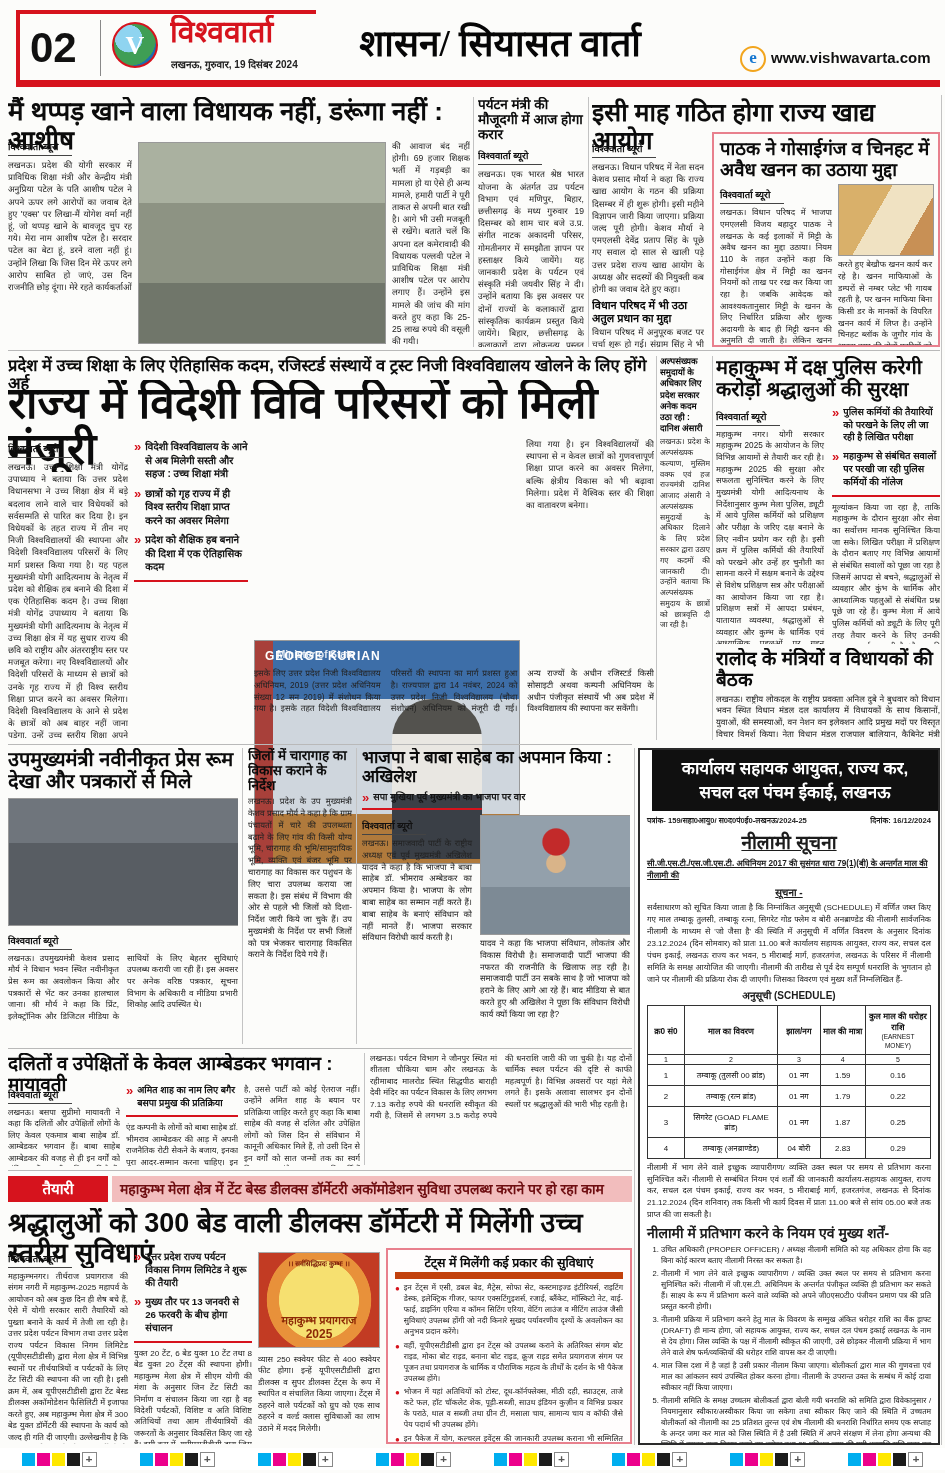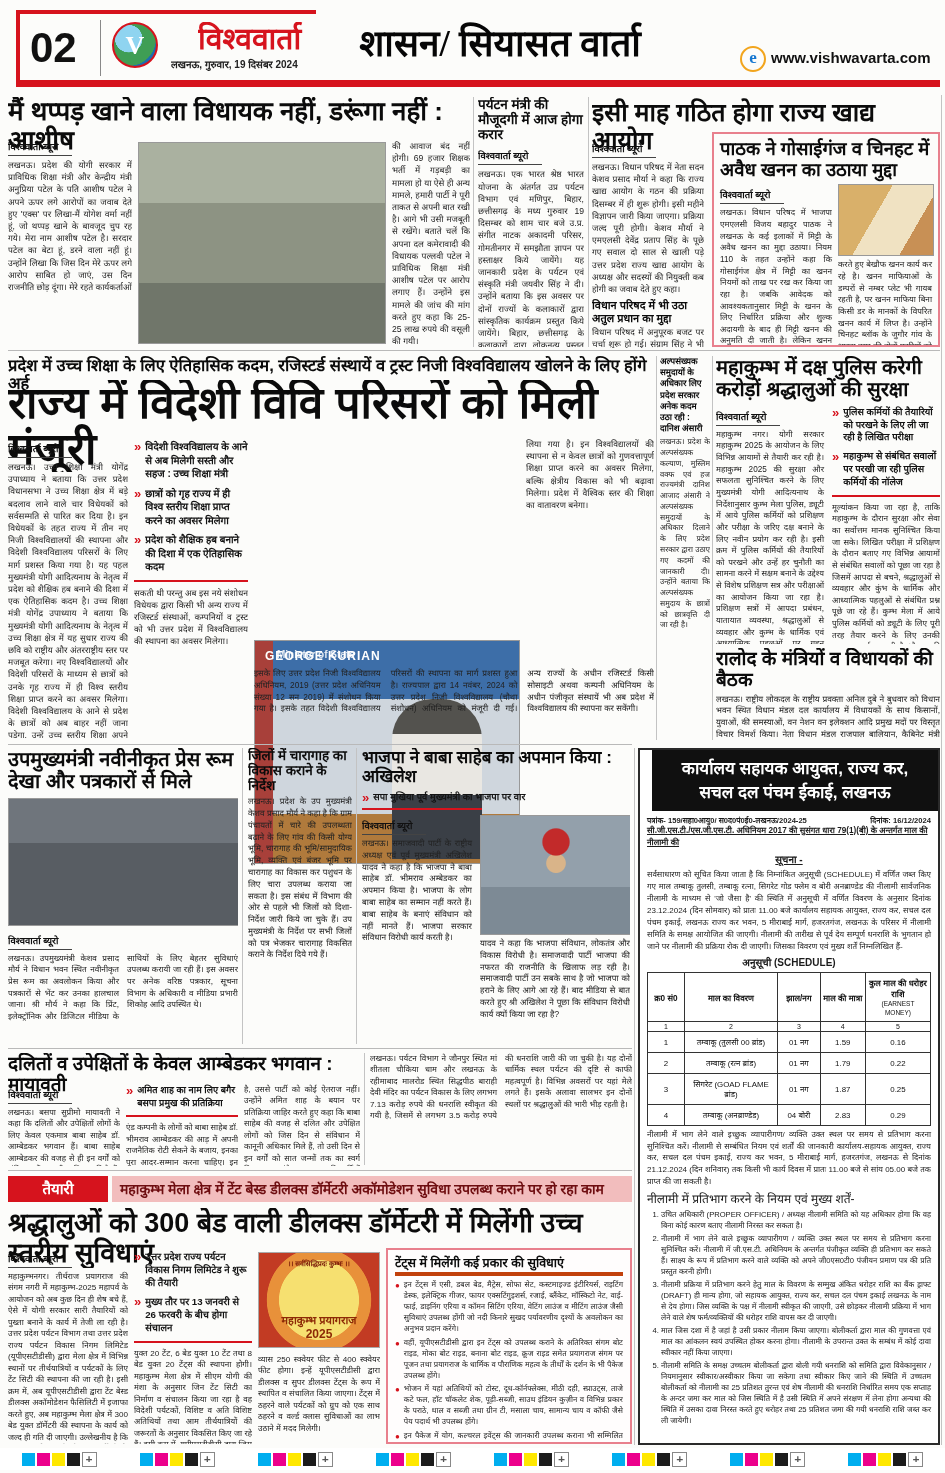--- a/index.html
+++ b/index.html
@@ -57,21 +57,21 @@
   <div class="abs" style="left:16px;top:10px;width:300px;height:72px;border-top:4px solid #d6131d;border-left:4px solid #d6131d;"></div>
   <div class="abs" style="left:16px;top:80px;width:924px;height:7px;background:#d6131d;"></div>
 
   <div class="abs" style="left:30px;top:22px;width:62px;font:bold 42px/52px 'Liberation Sans',sans-serif;color:#111;">02</div>
   <div class="abs" style="left:100px;top:20px;width:1px;height:56px;background:#888;"></div>
 
   <div class="abs" style="left:112px;top:22px;width:46px;height:46px;border-radius:50%;
               background:radial-gradient(circle at 35% 35%,#8fd4f0 0 35%,#3f9e55 36% 70%,#1c6fae 71% 100%);
               border:2px solid #d6131d;color:#fff;font:bold 26px/44px 'Liberation Serif',serif;text-align:center;">V</div>
 
-  <div class="abs" style="left:170px;top:22px;width:220px;font:bold 30px/34px 'Liberation Serif',serif;margin-left:28px;"><span class="mast-red">विश्ववार्ता</span></div>
+  <div class="abs" style="left:170px;top:15px;width:220px;font:bold 30px/34px 'Liberation Serif',serif;"><span class="mast-red">विश्ववार्ता</span></div>
   <div class="abs" style="left:171px;top:58px;width:250px;font:bold 10px/14px 'Liberation Sans',sans-serif;color:#222;">लखनऊ,   गुरुवार, 19 दिसंबर 2024</div>
 
   <div class="abs" style="left:300px;top:18px;width:400px;text-align:center;font:bold 37px/52px 'Liberation Serif',serif;color:#060606;">शासन/ सियासत वार्ता</div>
 
   <div class="abs" style="left:740px;top:46px;width:200px;font:bold 15px/24px 'Liberation Sans',sans-serif;color:#111;">
     <span class="ie">e</span><span>www.vishwavarta.com</span>
   </div>
 
   <div class="abs hl" style="left:8px;top:97px;width:462px;font-size:26px;">मैं थप्पड़ खाने वाला विधायक नहीं, डरूंगा नहीं : आशीष</div>
   <div class="abs" style="left:8px;top:136px;width:124px;height:210px;">
@@ -132,21 +132,20 @@
       </div>
     <div class="blt">
       <span class="mk">»</span>
       <span class="bt">छात्रों को गृह राज्य में ही विश्व स्तरीय शिक्षा प्राप्त करने का अवसर मिलेगा</span>
       </div>
     <div class="blt">
       <span class="mk">»</span>
       <span class="bt">प्रदेश को शैक्षिक हब बनाने की दिशा में एक ऐतिहासिक कदम</span>
       </div>
     <div class="rr"></div>
-    <div class="bd">सकती थी परन्तु अब इस नये संशोधन विधेयक द्वारा किसी भी अन्य राज्य में रजिस्टर्ड संस्थाओं, कम्पनियों व ट्रस्ट को भी उत्तर प्रदेश में विश्वविद्यालय की स्थापना का अवसर मिलेगा।</div>
   </div>
 
   <div class="abs photo" style="left:254px;top:438px;width:266px;height:224px;
               background:linear-gradient(90deg,#a8403a 0 7%,transparent 7%),
                          linear-gradient(180deg,#3d6ea8 0 26%,#cfd6dd 26% 78%,#b07a3c 78% 100%);">
     <div class="cap" style="left:10px;top:8px;font-size:12px;letter-spacing:1px;">GEORGE KURIAN</div>
     <div class="cap" style="left:10px;top:8px;font-size:10px;opacity:.85;padding-left:12px;">Minister of State</div>
     <div style="position:absolute;left:52%;top:26%;width:90px;height:160px;border-radius:40px 40px 0 0;
                 background:linear-gradient(180deg,#53524e 0 22%,#e9e7e2 22% 60%,#3a3f46 60% 100%);"></div>
   </div>
@@ -286,21 +285,21 @@
   <div class="abs" style="left:258px;top:1252px;width:122px;height:96px;border:1px solid #aaa;
               background:radial-gradient(circle at 50% 50%,#f6e070 0 52%,#e8913a 53% 68%,#c23b23 69% 100%);
               text-align:center;color:#7a1a08;">
     <div style="font-size:7px;font-weight:bold;margin-top:6px;">।। सर्वसिद्धिप्रदः कुम्भः ।।</div>
     <div style="font-size:11px;font-weight:bold;margin-top:44px;color:#8d2a06;">महाकुम्भ प्रयागराज</div>
     <div style="font-size:12px;font-weight:bold;color:#8d2a06;">2025</div>
   </div>
   <div class="abs bd" style="left:258px;top:1354px;width:122px;height:90px;font-size:8.1px;">व्यास 250 स्क्वेयर फीट से 400 स्क्वेयर फीट होगा। इन्हें यूपीएसटीडीसी द्वारा डीलक्स व सुपर डीलक्स टेंट्स के रूप में स्थापित व संचालित किया जाएगा। टेंट्स में ठहरने वाले पर्यटकों को ग्रुप को एक साथ ठहरने व वर्ल्ड क्लास सुविधाओं का लाभ उठाने में मदद मिलेगी।</div>
 
   <div class="abs fac-box" style="left:386px;top:1248px;width:246px;height:196px;">
-    <div class="hl" style="font-size:12.5px;border-bottom:4px solid #c2410c;padding-bottom:2px;margin-bottom:4px;">टेंट्स में मिलेंगी कई प्रकार की सुविधाएं</div>
+    <div class="hl" style="font-size:12.5px;border-bottom:7px solid #c2410c;padding-bottom:2px;margin-bottom:4px;text-align:center;">टेंट्स में मिलेंगी कई प्रकार की सुविधाएं</div>
     <div class="fac-item">
       <span class="dm">●</span>
       <span class="ft">इन टेंट्स में एसी, डबल बेड, मैट्रेस, सोफा सेट, कस्टमाइज्ड इंटीरियर्स, राइटिंग डेस्क, इलेक्ट्रिक गीजर, फायर एक्सटिंगुइशर्स, रजाई, ब्लैंकेट, मॉस्किटो नेट, वाई-फाई, डाइनिंग एरिया व कॉमन सिटिंग एरिया, वेटिंग लाउंज व मीटिंग लाउंज जैसी सुविधाएं उपलब्ध होंगी जो नदी किनारे सुखद पर्यावरणीय दृश्यों के अवलोकन का अनुभव प्रदान करेंगे।</span>
       </div>
     <div class="fac-item">
       <span class="dm">●</span>
       <span class="ft">वहीं, यूपीएसटीडीसी द्वारा इन टेंट्स को उपलब्ध कराने के अतिरिक्त संगम बोट राइड, मोका बोट राइड, बनाना बोट राइड, क्रूज राइड समेत प्रयागराज संगम पर पूजन तथा प्रयागराज के धार्मिक व पौराणिक महत्व के तीर्थों के दर्शन के भी पैकेज उपलब्ध होंगे।</span>
       </div>
     <div class="fac-item">
       <span class="dm">●</span>
@@ -318,20 +317,21 @@
   <div class="abs anotice" style="left:638px;top:748px;width:302px;height:697px;">
     <div class="ahead">
       <div>कार्यालय सहायक आयुक्त, राज्य कर,</div>
       <div>सचल दल पंचम ईकाई,  लखनऊ</div>
     </div>
     <div style="padding:4px 7px 0 7px;">
       <div style="display:flex;justify-content:space-between;font-size:7.6px;font-weight:bold;">
         <span>पत्रांक- 159/सहा0आयु0/ स0द0पं0ई0-लखनऊ/2024-25</span>
         <span>दिनांक: 16/12/2024</span>
       </div>
+      <div style="text-align:center;font-size:19px;font-weight:bold;text-decoration:underline;margin:4px 0 3px;">नीलामी सूचना</div>
       <div class="asub">सी.जी.एस.टी./एस.जी.एस.टी. अधिनियम 2017 की सुसंगत धारा 79(1)(बी) के अन्तर्गत माल की नीलामी की</div>
       <div style="text-align:center;font-size:10px;font-weight:bold;text-decoration:underline;margin:3px 0;">सूचना -</div>
       <div class="bd" style="font-size:8px;line-height:1.5;">सर्वसाधारण को सूचित किया जाता है कि निम्नांकित अनुसूची (SCHEDULE) में वर्णित जब्त किए गए माल तम्बाकू तुलसी, तम्बाकू रत्ना, सिगरेट गोड फ्लेम व बोरी अनब्राण्डेड की नीलामी सार्वजनिक नीलामी के माध्यम से 'जो जैसा है' की स्थिति में अनुसूची में वर्णित विवरण के अनुसार दिनांक 23.12.2024 (दिन सोमवार) को प्रातः 11.00 बजे कार्यालय सहायक आयुक्त, राज्य कर, सचल दल पंचम इकाई, लखनऊ राज्य कर भवन, 5 मीराबाई मार्ग, हजरतगंज, लखनऊ के परिसर में नीलामी समिति के समक्ष आयोजित की जाएगी। नीलामी की तारीख से पूर्व देय सम्पूर्ण धनराशि के भुगतान हो जाने पर नीलामी की प्रक्रिया रोक दी जाएगी। जिसका विवरण एवं मुख्य शर्तें निम्नलिखित हैं-</div>
       <div style="text-align:center;font-size:10px;font-weight:bold;margin-top:2px;">अनुसूची (SCHEDULE)</div>
 
       <table class="atable">
         <tbody>
             <tr class="hdr">
           <td style="width:13%;">क्र0 सं0</td>
           <td style="width:33%;">माल का विवरण</td>
@@ -372,21 +372,21 @@
           <td>4</td>
               <td>तम्बाकू (अनब्राण्डेड)</td>
           <td>04 बोरी</td>
               <td>2.83</td>
           <td>0.29</td>
             </tr>
       </tbody>
         </table>
 
       <div class="bd" style="font-size:8px;line-height:1.45;">नीलामी में भाग लेने वाले इच्छुक व्यापारीगण/ व्यक्ति उक्त स्थल पर समय से प्रतिभाग करना सुनिश्चित करें। नीलामी से सम्बंधित नियम एवं शर्तों की जानकारी कार्यालय-सहायक आयुक्त, राज्य कर, सचल दल पंचम इकाई, राज्य कर भवन, 5 मीराबाई मार्ग, हजरतगंज, लखनऊ से दिनांक 21.12.2024 (दिन शनिवार) तक किसी भी कार्य दिवस में प्रातः 11.00 बजे से सांय 05.00 बजे तक प्राप्त की जा सकती है।</div>
-      <div style="font-size:12px;font-weight:normal;margin-top:3px;">नीलामी में प्रतिभाग करने के नियम एवं मुख्य शर्तें-</div>
+      <div style="font-size:14px;font-weight:bold;margin-top:3px;">नीलामी में प्रतिभाग करने के नियम एवं मुख्य शर्तें-</div>
       <ol class="aterms">
         <li>उचित अधिकारी (PROPER OFFICER) / अध्यक्ष नीलामी समिति को यह अधिकार होगा कि वह बिना कोई कारण बताए नीलामी निरस्त कर सकता है।</li>
         <li>नीलामी में भाग लेने वाले इच्छुक व्यापारीगण / व्यक्ति उक्त स्थल पर समय से प्रतिभाग करना सुनिश्चित करें। नीलामी में जी.एस.टी. अधिनियम के अन्तर्गत पंजीकृत व्यक्ति ही प्रतिभाग कर सकते हैं। साक्ष्य के रूप में प्रतिभाग करने वाले व्यक्ति को अपने जी0एस0टी0 पंजीयन प्रमाण पत्र की प्रति प्रस्तुत करनी होगी।</li>
         <li>नीलामी प्रक्रिया में प्रतिभाग करने हेतु माल के विवरण के सम्मुख अंकित धरोहर राशि का बैंक ड्राफ्ट (DRAFT) ही मान्य होगा, जो सहायक आयुक्त, राज्य कर, सचल दल पंचम इकाई लखनऊ के नाम से देय होगा। जिस व्यक्ति के पक्ष में नीलामी स्वीकृत की जाएगी, उसे छोड़कर नीलामी प्रक्रिया में भाग लेने वाले शेष फर्म/व्यक्तियों की धरोहर राशि वापस कर दी जाएगी।</li>
         <li>माल जिस दशा में है जहां है उसी प्रकार नीलाम किया जाएगा। बोलीकर्ता द्वारा माल की गुणवत्ता एवं माल का आंकलन स्वयं उपस्थित होकर करना होगा। नीलामी के उपरान्त उक्त के सम्बंध में कोई दावा स्वीकार नहीं किया जाएगा।</li>
         <li>नीलामी समिति के समक्ष उच्चतम बोलीकर्ता द्वारा बोली गयी धनराशि को समिति द्वारा विवेकानुसार / नियमानुसार स्वीकार/अस्वीकार किया जा सकेगा तथा स्वीकार किए जाने की स्थिति में उच्चतम बोलीकर्ता को नीलामी का 25 प्रतिशत तुरन्त एवं शेष नीलामी की धनराशि निर्धारित समय एक सप्ताह के अन्दर जमा कर माल को जिस स्थिति में है उसी स्थिति में अपने संरक्षण में लेना होगा अन्यथा की स्थिति में उसका दावा निरस्त करते हुए धरोहर तथा 25 प्रतिशत जमा की गयी धनराशि राशि जब्त कर ली जायेगी।</li>
 
       </ol>
 
     </div>

